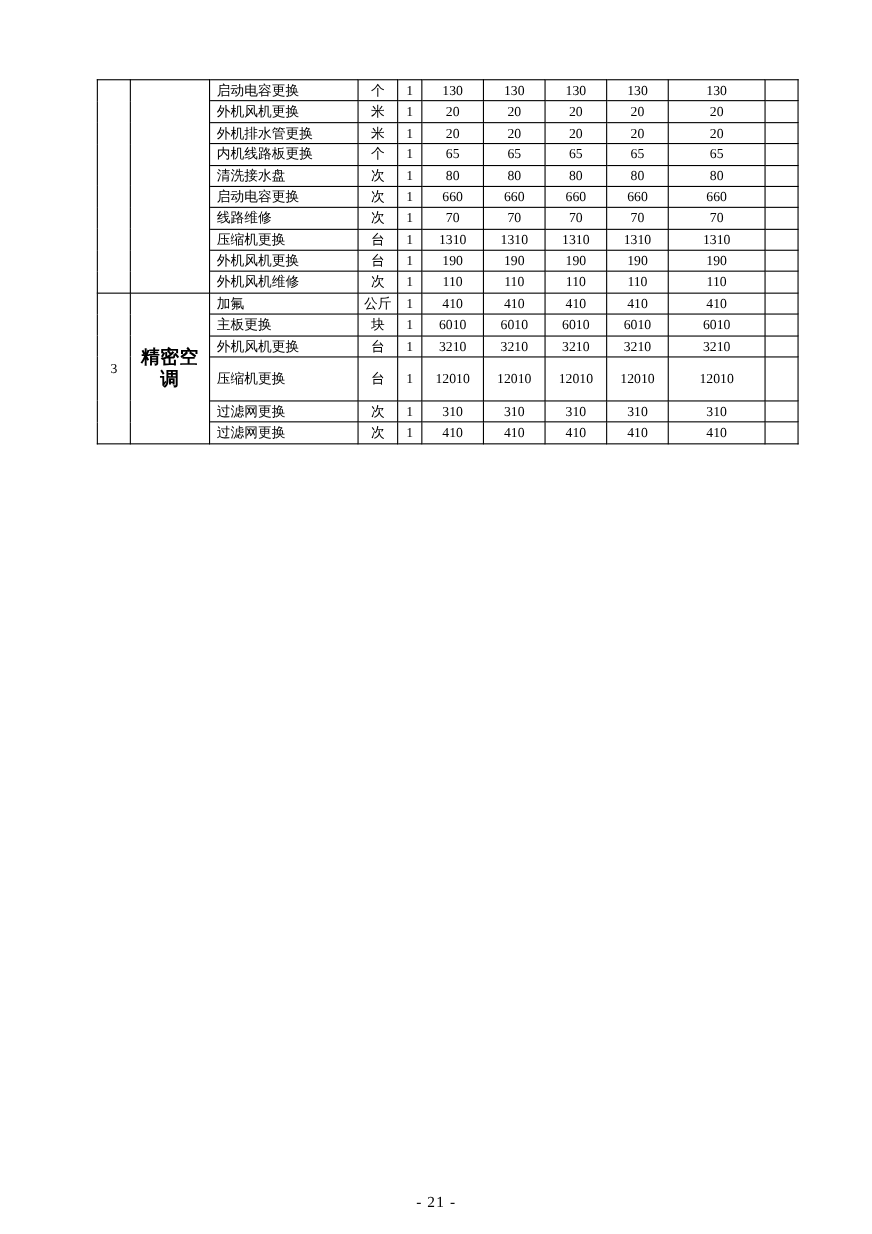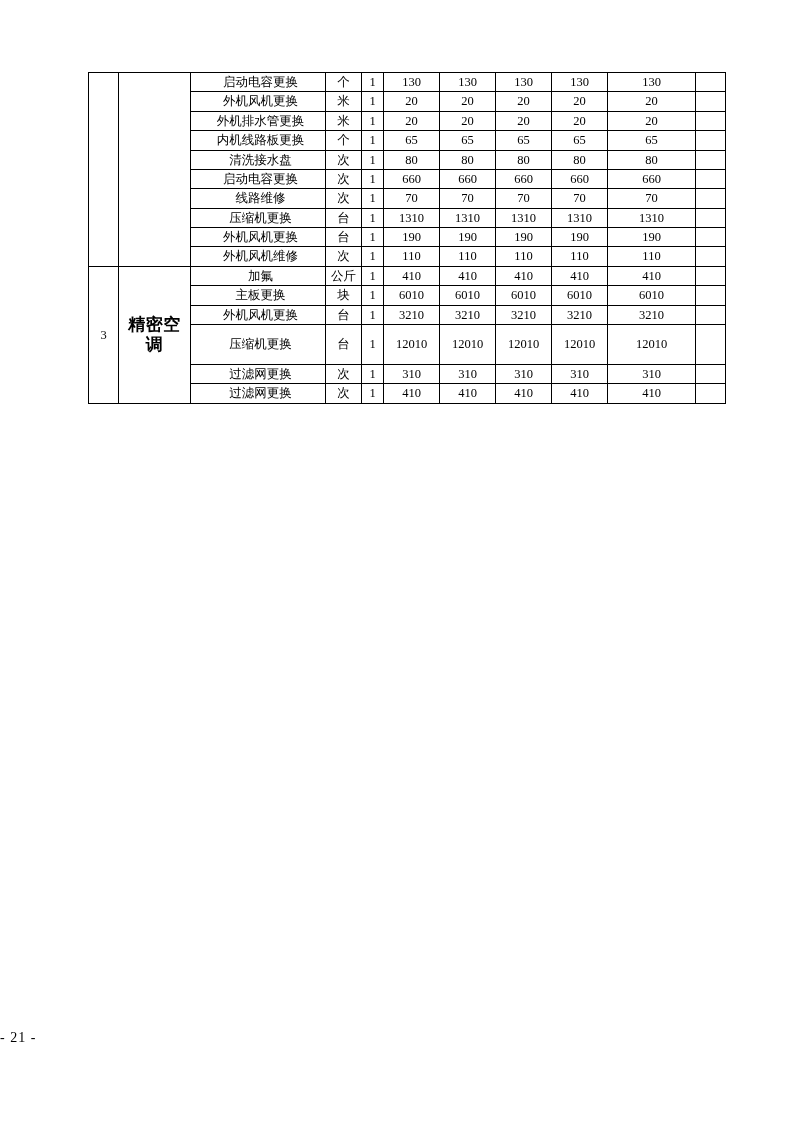--- a/index.html
+++ b/index.html
@@ -36,32 +36,33 @@
     line-height: 1.15;
     text-align: center;
     vertical-align: middle;
     padding: 2px 1px;
     height: 19px;
     box-sizing: border-box;
     word-break: break-all;
   }
   td.c-idx   { width: 30px; }
   td.c-cat   { width: 72px; font-size: 17px; letter-spacing: 0.5px; font-weight: bold; }
-  td.c-item  { width: 135px; text-align: center; padding-left: 6px; }
+  td.c-item  { width: 135px; text-align: left; padding-left: 6px; }
   td.c-unit  { width: 36px; }
   td.c-qty   { width: 22px; }
   td.c-p1, td.c-p2, td.c-p3, td.c-p4 { width: 56px; }
   td.c-total { width: 88px; }
   td.c-last  { width: 30px; }
   .tall-row td { height: 40px; }
   .page-number {
     position: absolute;
     left: 0;
-    top: 1030px;
+    top: 1086px;
     width: 793px;
+    text-align: center;
     font-size: 14px;
     font-family: "Liberation Serif", "DejaVu Serif", serif;
     letter-spacing: 1px;
   }
 </style>
 </head>
 <body>
 
 <div class="page">
 

